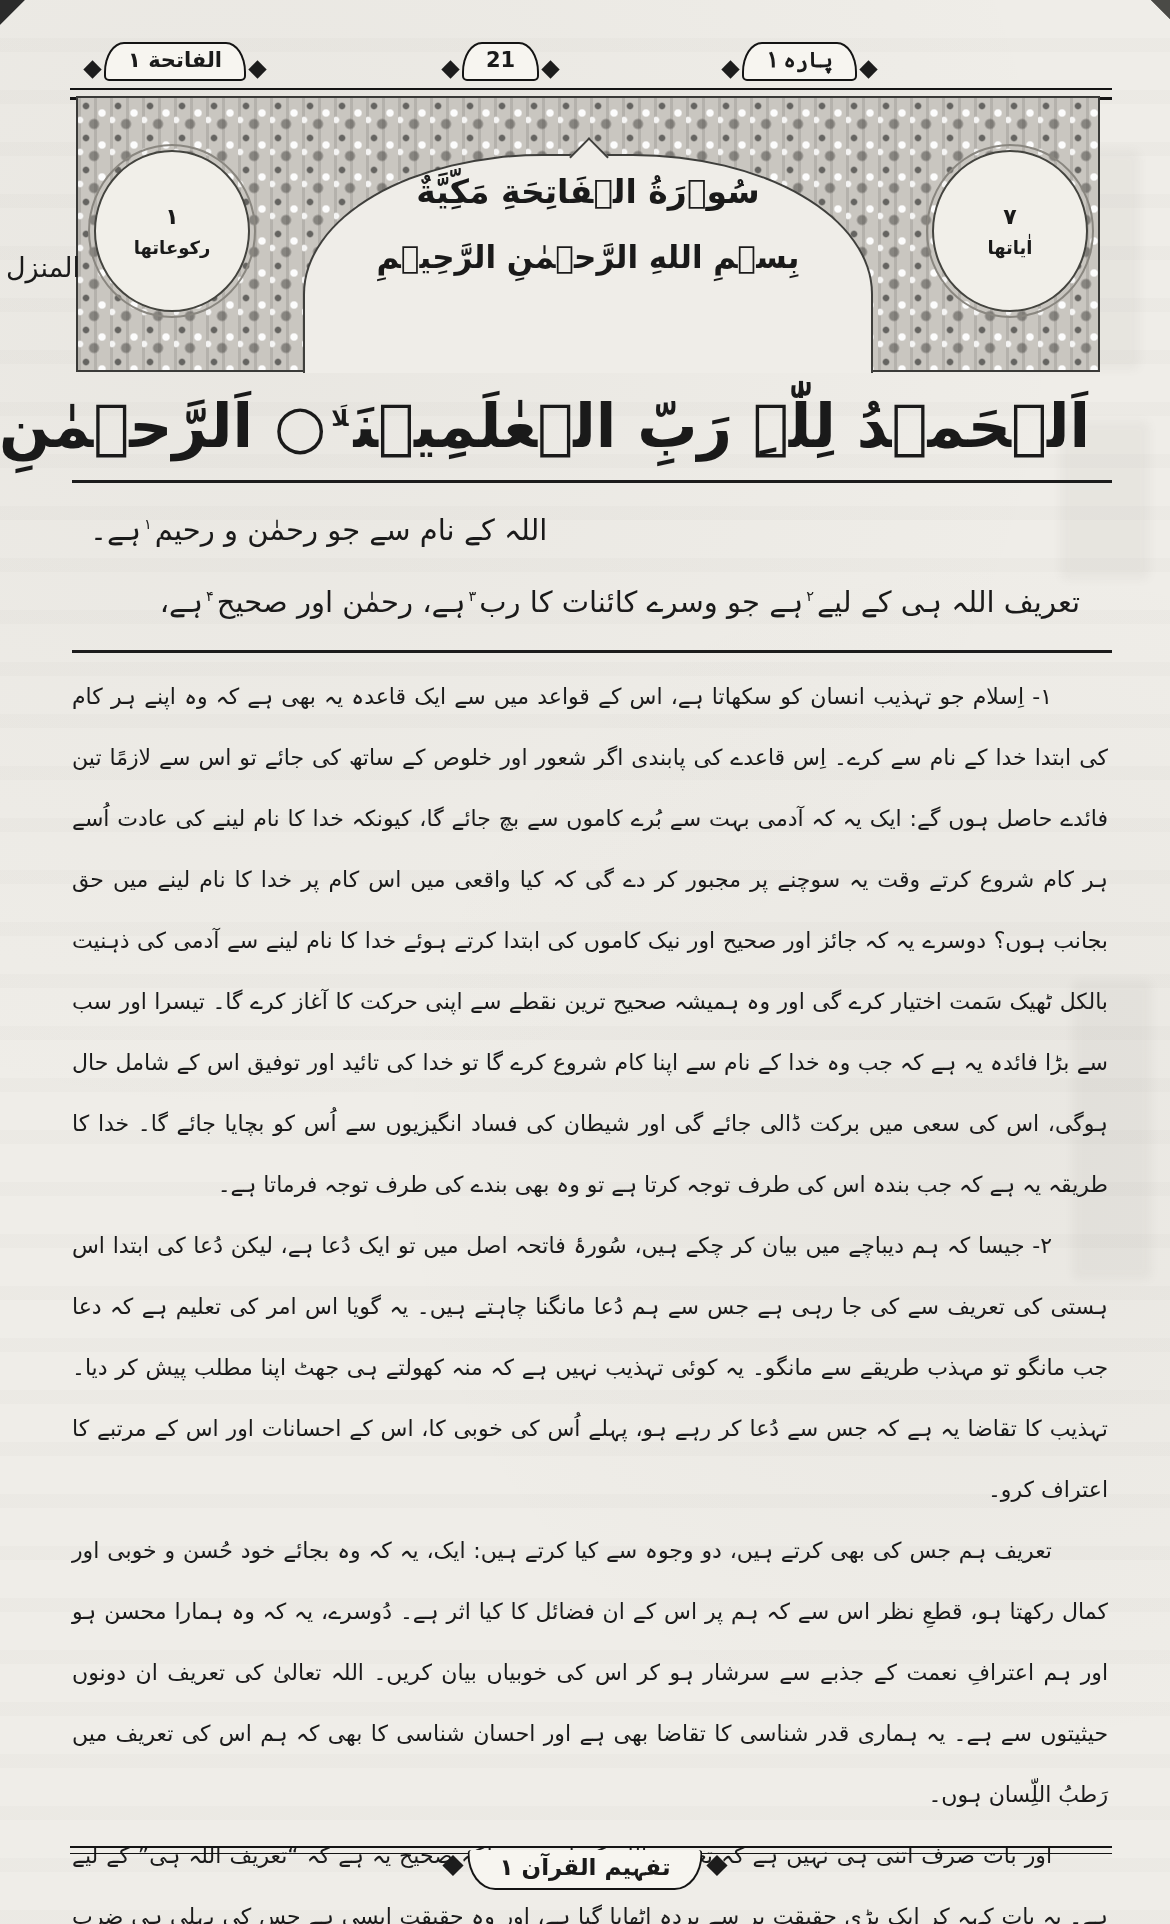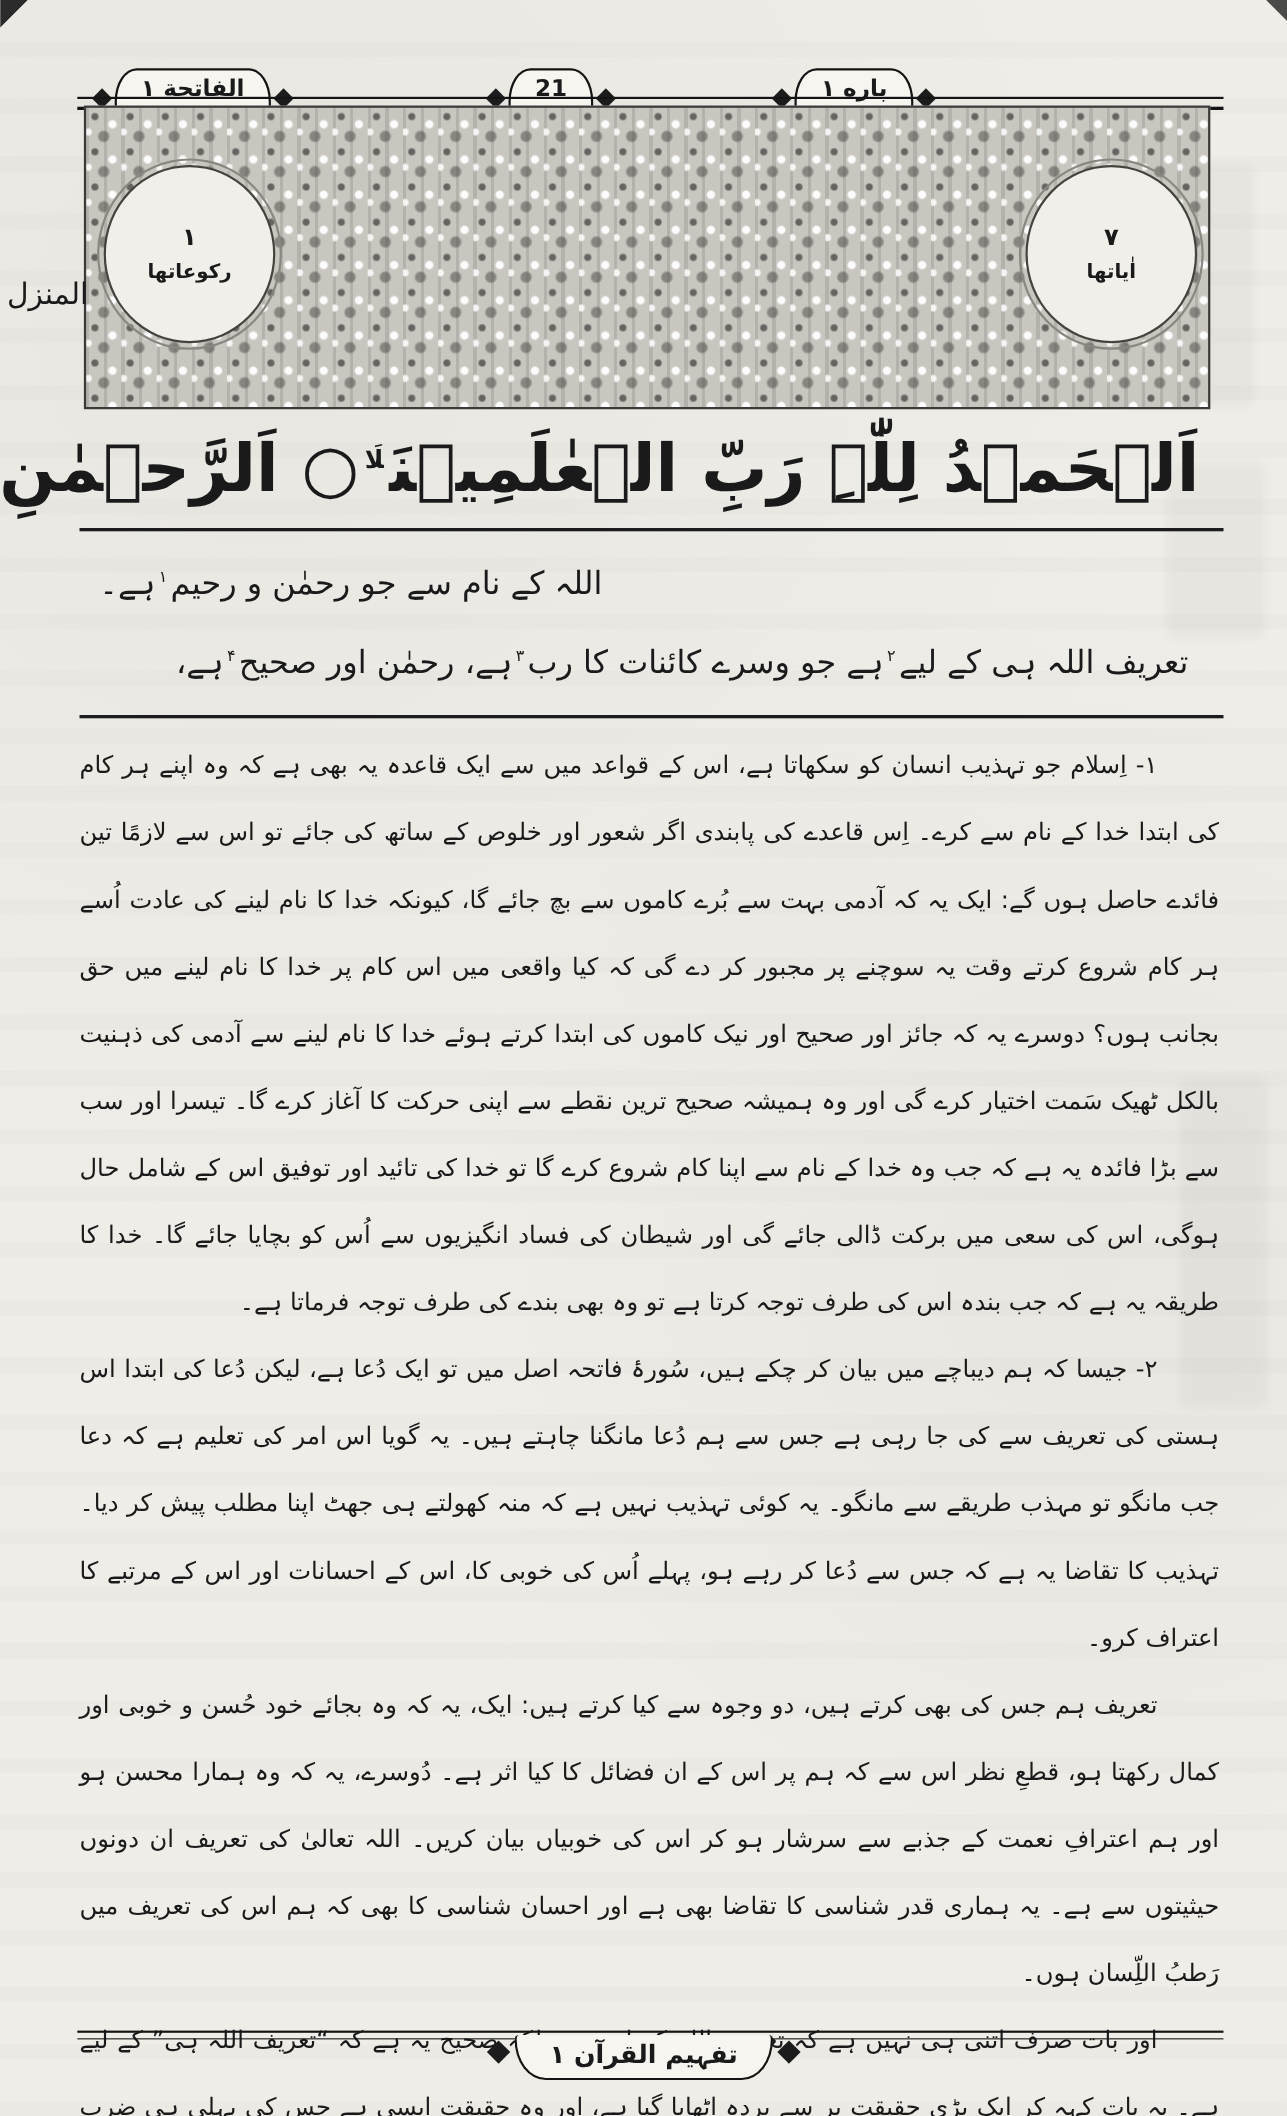--- a/index.html
+++ b/index.html
@@ -23,21 +23,20 @@
 
   
   .header-band{position:absolute;top:34px;left:70px;right:70px;height:54px;}
   .tab{
     position:absolute;top:8px;
     background:#f7f5f0;border:2px solid #141414;
     border-radius:20px 20px 5px 5px / 30px 30px 5px 5px;
     padding:3px 22px 5px;
     font-size:21px;font-weight:bold;line-height:1.3;
     white-space:nowrap;
-    margin-top:20px;
   }
   .tab::before,.tab::after{
     content:"";position:absolute;top:55%;width:13px;height:13px;background:#1c1c1c;
     transform:rotate(45deg);
   }
   .tab::before{right:-20px;}
   .tab::after{left:-20px;}
   .rule-double{position:absolute;left:70px;right:58px;height:7px;border-top:2px solid #141414;border-bottom:3px solid #141414;}
 
   
@@ -129,34 +128,39 @@
   <div class="ghost" style="top:420px;right:20px;width:90px;height:160px;"></div>
   <div class="ghost" style="top:980px;right:18px;width:80px;height:300px;"></div>
 
   <div class="header-band">
     <div class="tab" style="left:34px;">
       <span>الفاتحة ۱</span>
     </div>
     <div class="tab" style="left:392px;">
       <span>21</span>
     </div>
-    <div class="tab" style="left:652px;">
+    <div class="tab" style="left:672px;font-family:Liberation Serif, serif;">
       <span>پاره ۱</span>
     </div>
   </div>
   <div class="rule-double" style="top:88px;"></div>
 
   <div class="ornament-band">
     <div class="band-cartouche cart-left">
       <span class="num">۱</span>
       <span class="lbl">رکوعاتها</span>
     </div>
     <div class="band-cartouche cart-right">
       <span class="num">۷</span>
       <span class="lbl">اٰیاتها</span>
+    </div>
+    <div class="arch">
+      <div class="arch-peak"></div>
+      <div class="surah-title">سُوۡرَةُ الۡفَاتِحَةِ مَکِّیَّةٌ</div>
+      <div class="bismillah">بِسۡمِ اللهِ الرَّحۡمٰنِ الرَّحِیۡمِ</div>
     </div>
   </div>
 
   <div class="margin-note">المنزل</div>
 
   <div class="verse"><span>اَلۡحَمۡدُ لِلّٰہِ رَبِّ الۡعٰلَمِیۡنَ</span><sup>لَا</sup><span>○</span><span> اَلرَّحۡمٰنِ الرَّحِیۡمِ</span><sup>لَا</sup></div>
   <div class="rule rule-1"></div>
 
   <div class="translation">
     <div class="trans-line centered"><span>اللہ کے نام سے جو رحمٰن و رحیم</span><sup>۱</sup><span>ہے۔</span></div>

